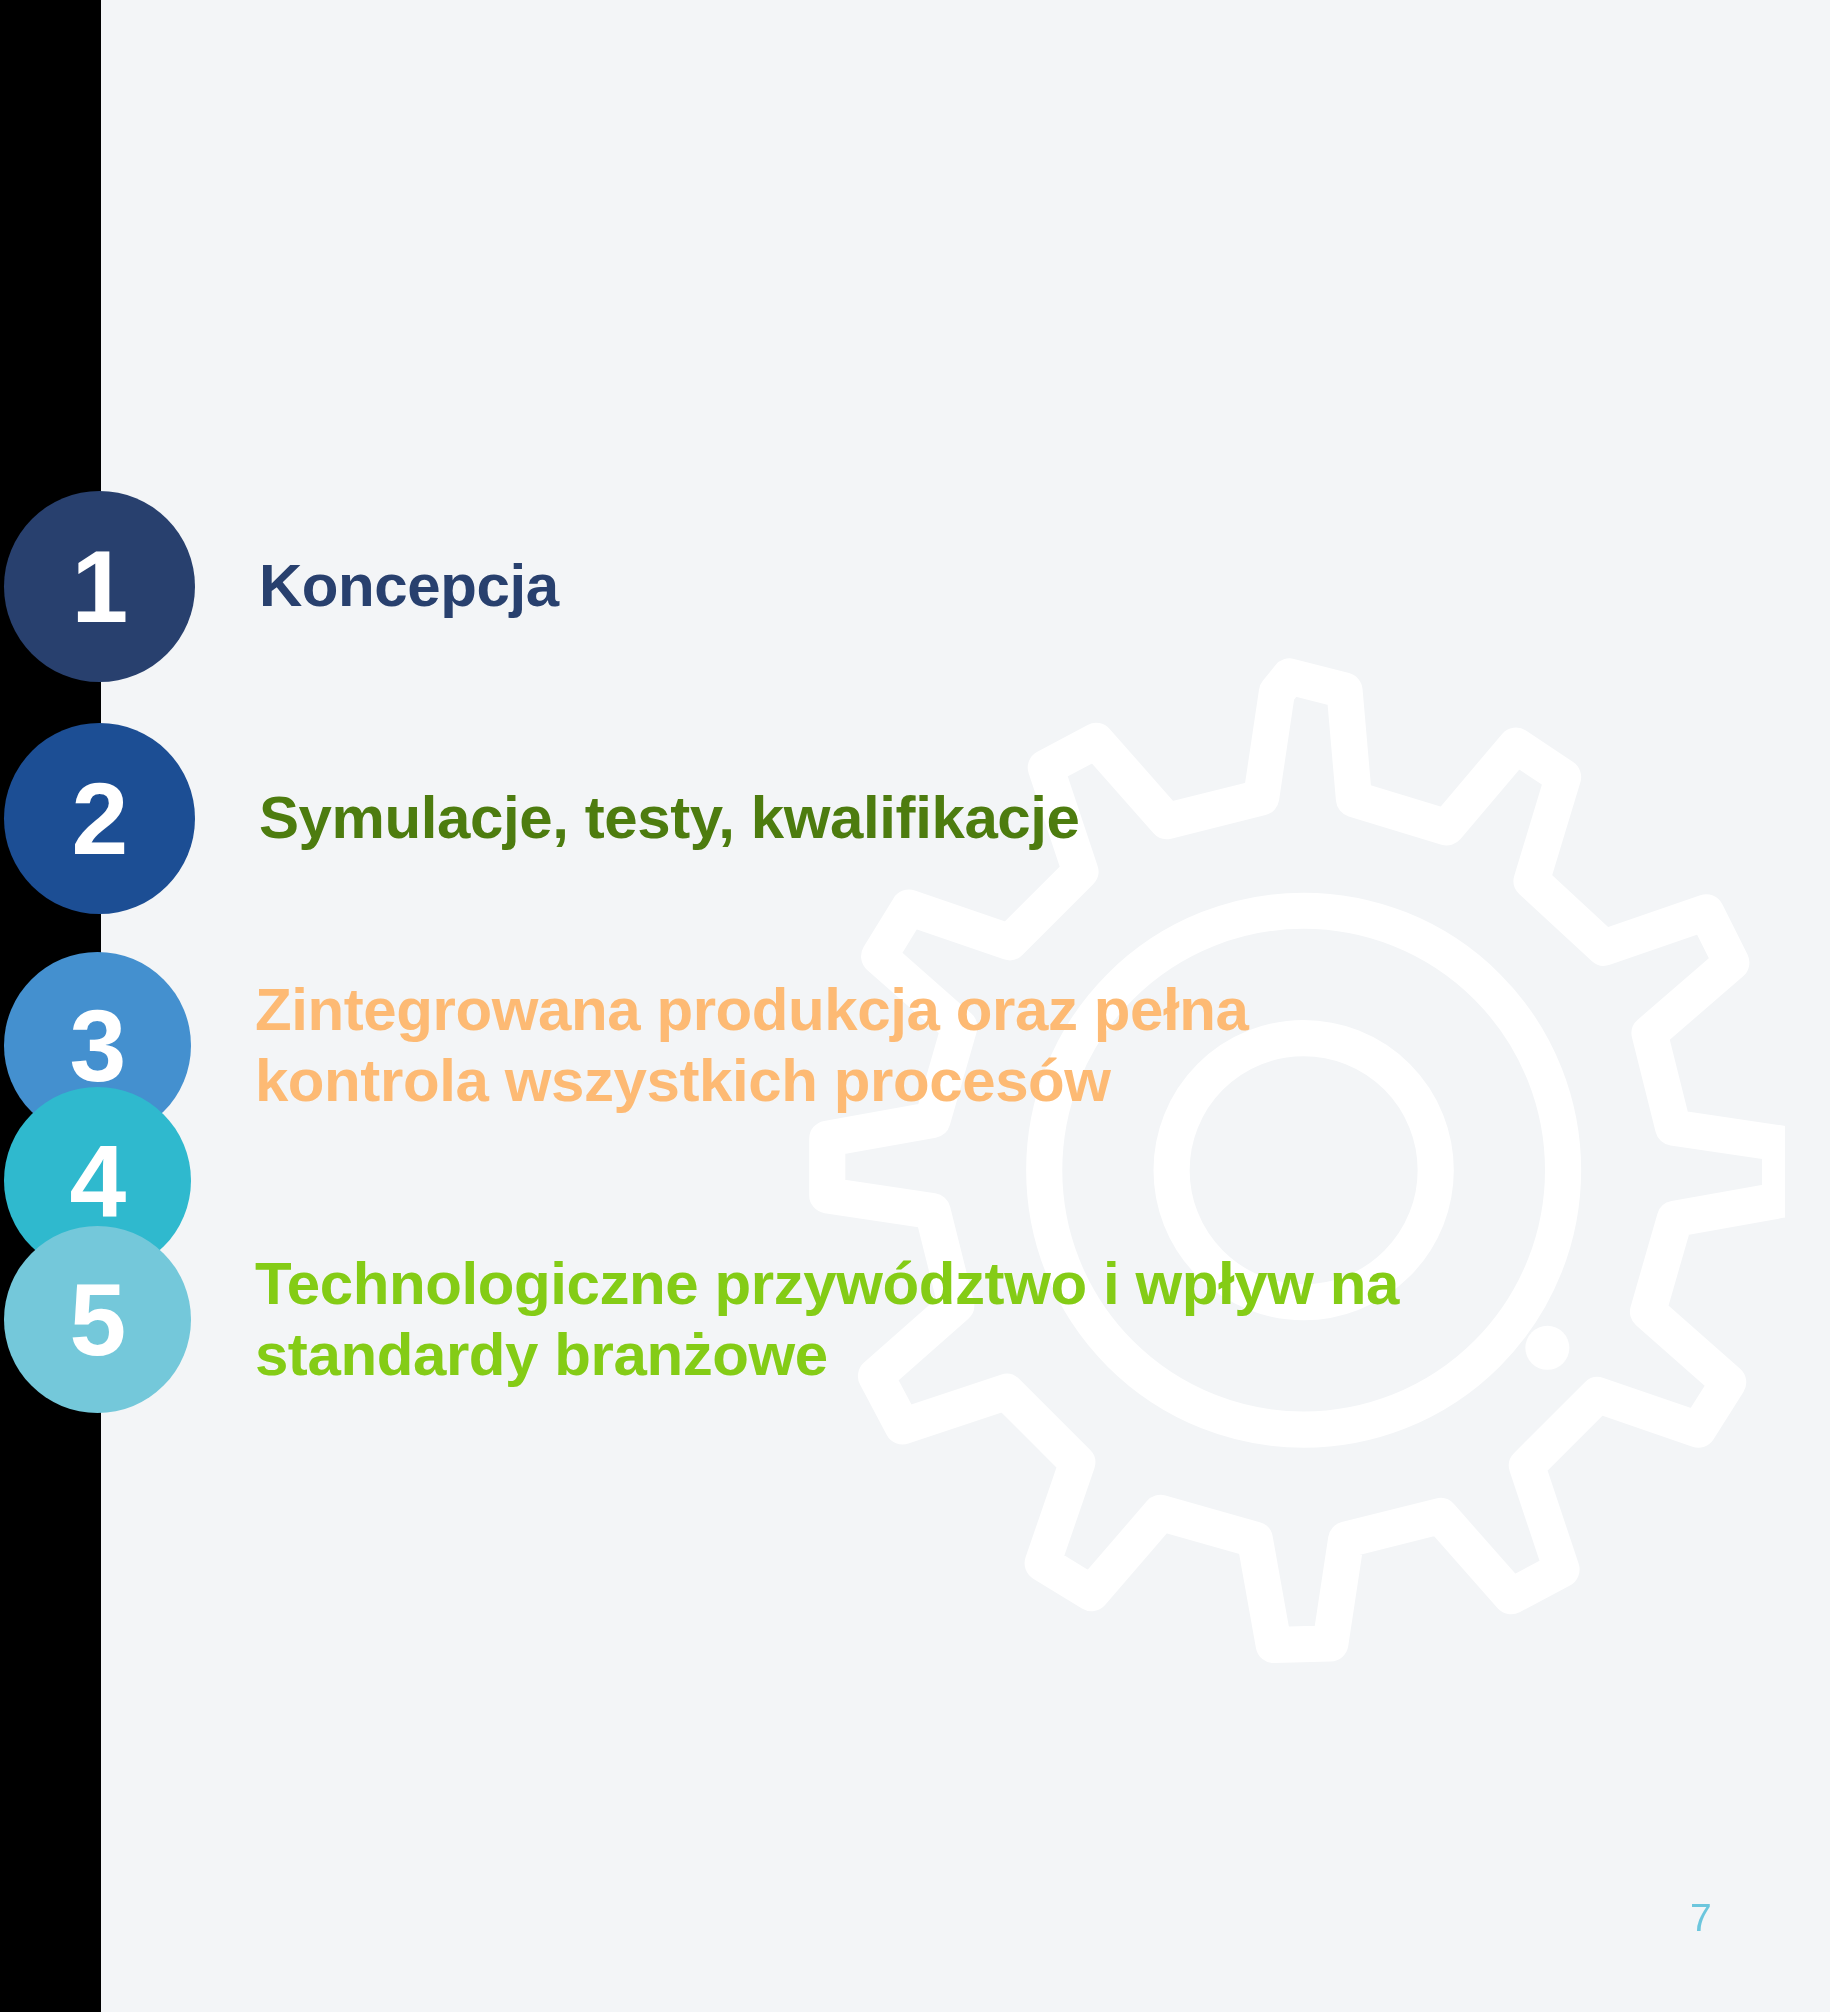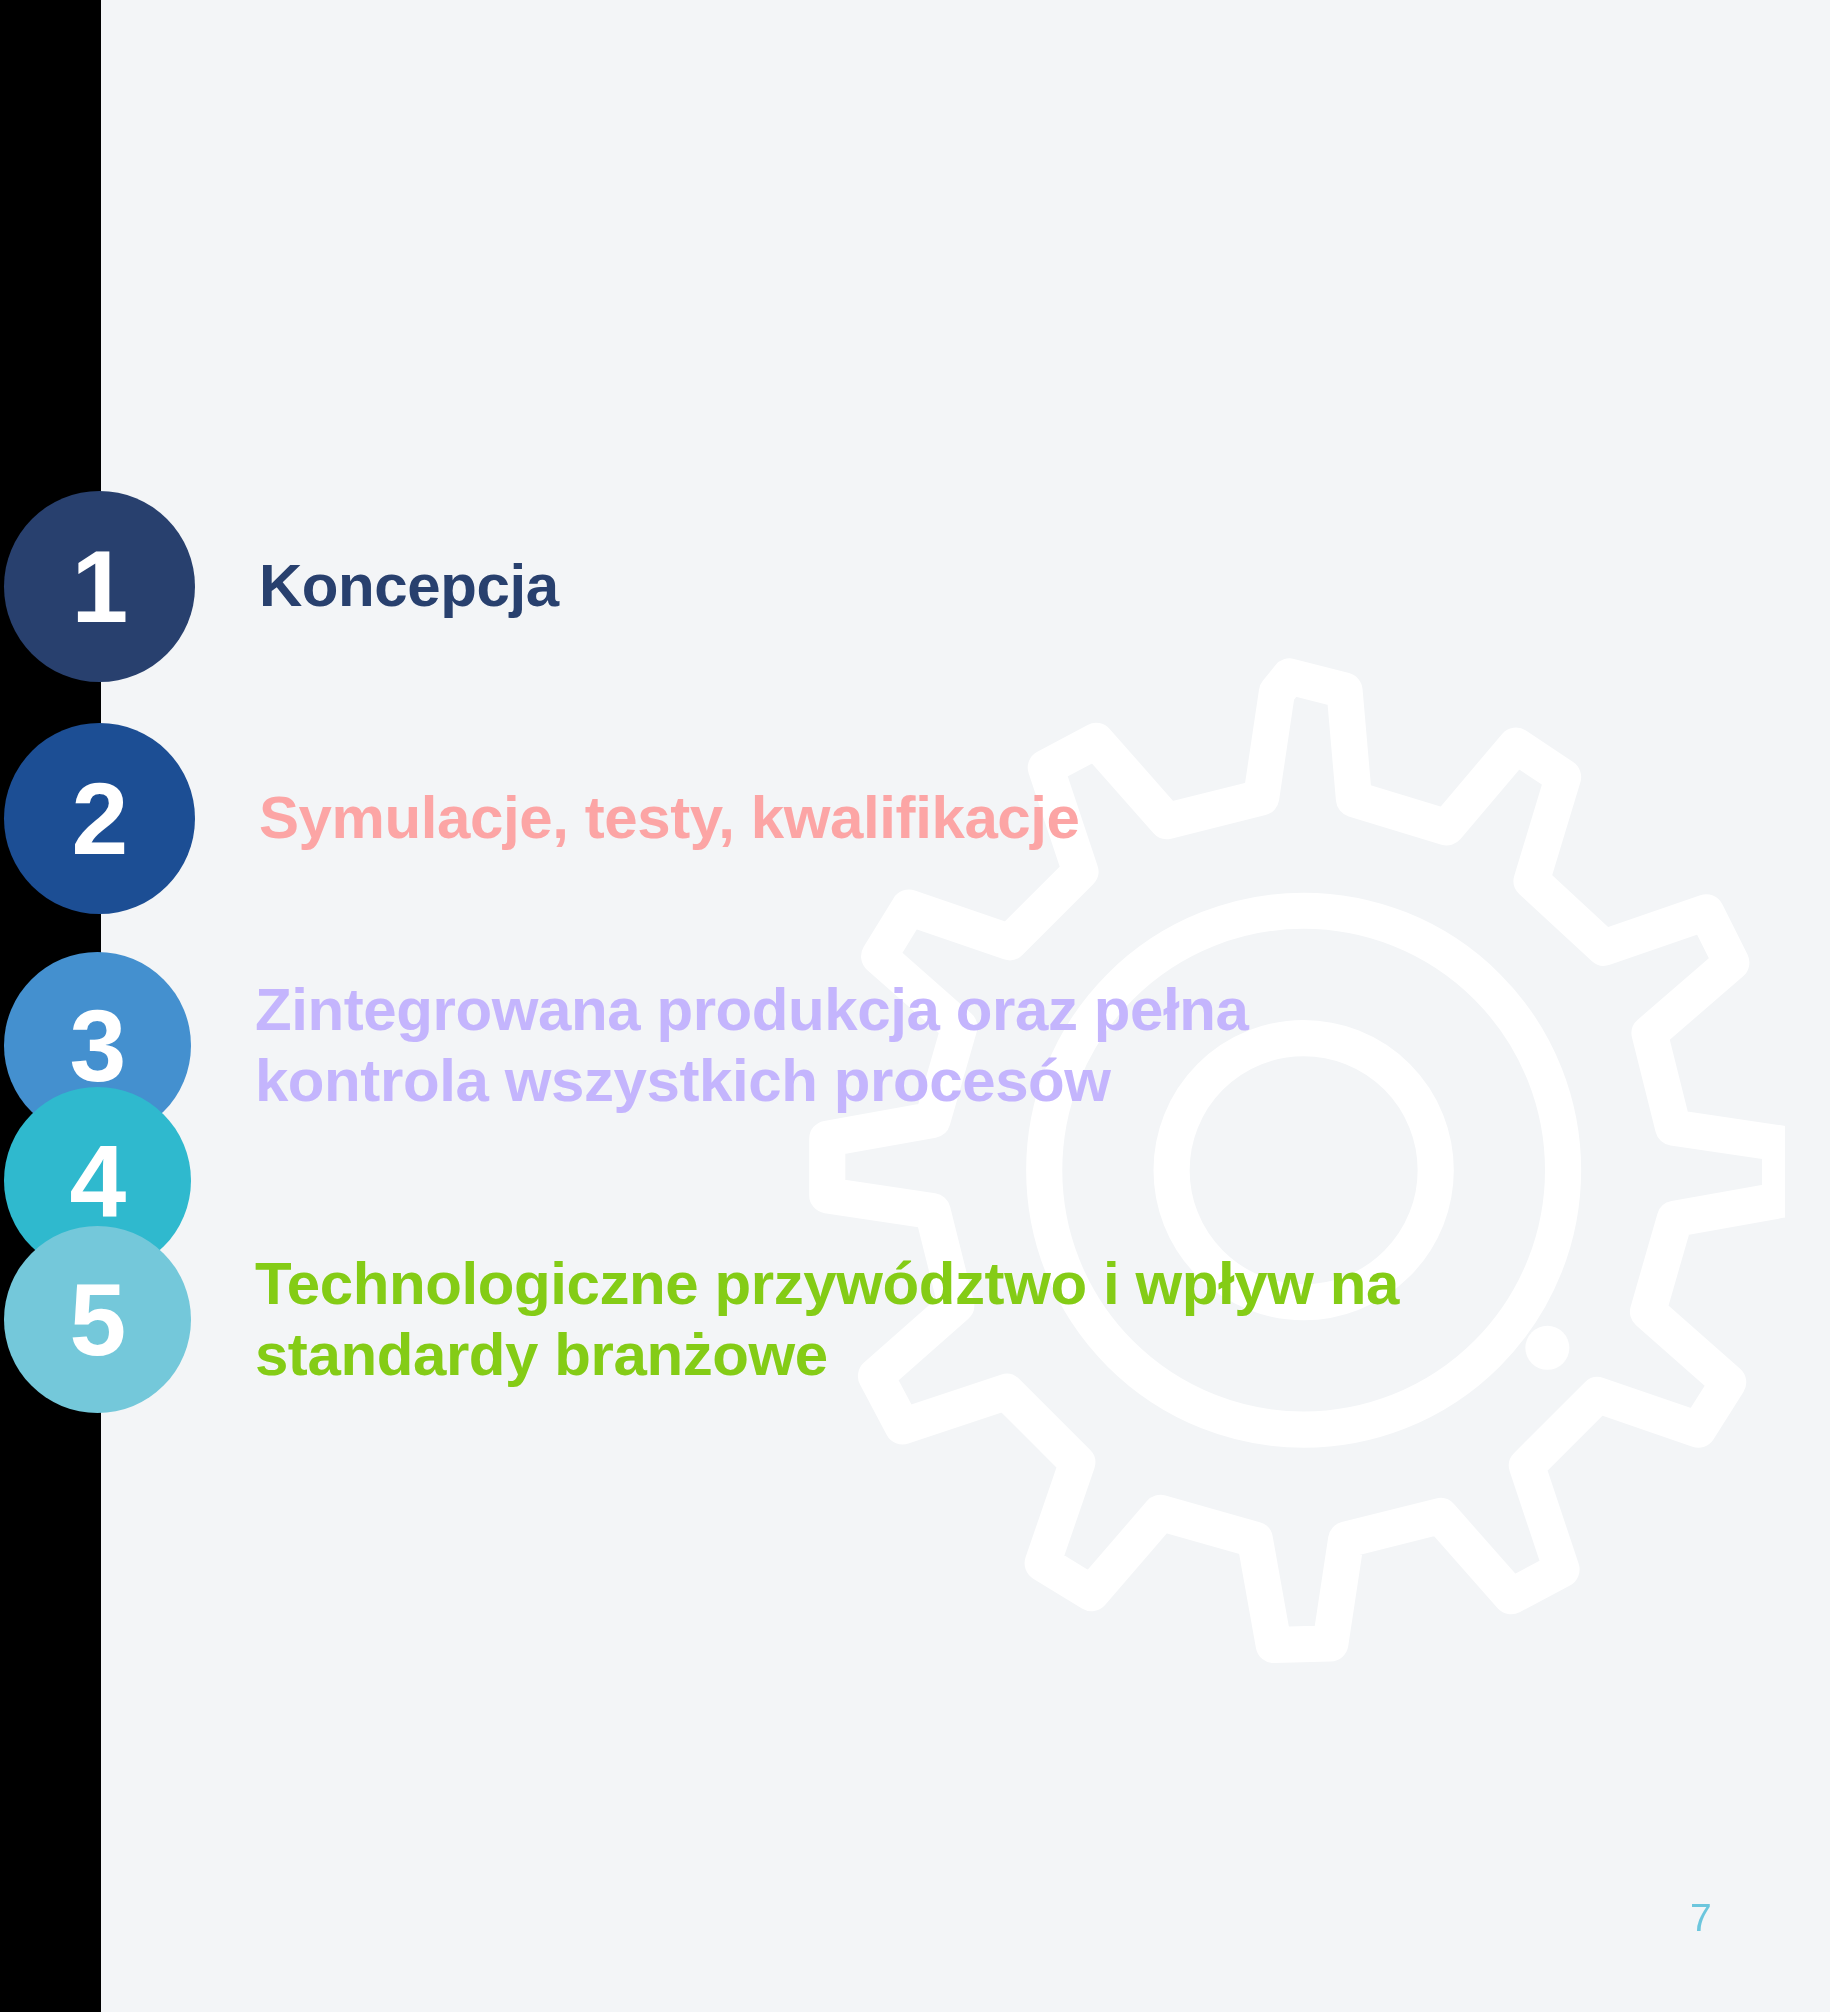--- a/index.html
+++ b/index.html
@@ -156,28 +156,28 @@
       <div class="step-badge" style="background:#28406e">
         <span class="step-number">1</span>
       </div>
       <div class="step-text" style="color:#28406e">Koncepcja</div>
     </div>
 
     <div class="step-row row-1">
       <div class="step-badge" style="background:#1c4e94">
         <span class="step-number">2</span>
       </div>
-      <div class="step-text" style="color:#fca5a5">Symulacje, testy, kwalifikacje</div>
+      <div class="step-text" style="color:#4d7c0f">Symulacje, testy, kwalifikacje</div>
     </div>
 
     <div class="step-row row-2">
       <div class="step-badge" style="background:#4490cf">
         <span class="step-number">3</span>
       </div>
-      <div class="step-text" style="color:#c4b5fd">Zintegrowana produkcja oraz pełna
+      <div class="step-text" style="color:#fdba74">Zintegrowana produkcja oraz pełna
 kontrola wszystkich procesów</div>
     </div>
 
     <div class="step-row row-3">
       <div class="step-badge" style="background:#2fb9ce">
         <span class="step-number">4</span>
       </div>
     </div>
 
     <div class="step-row row-4">

